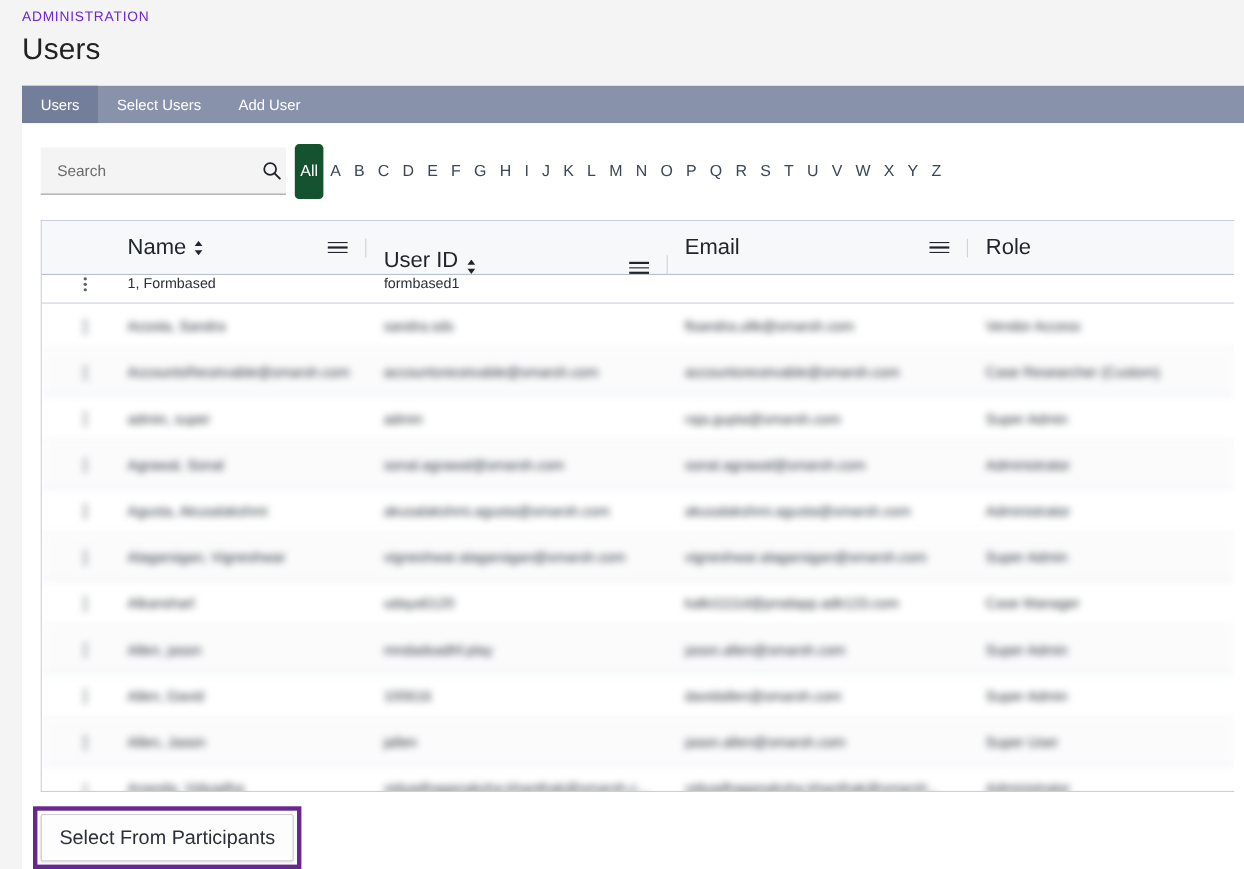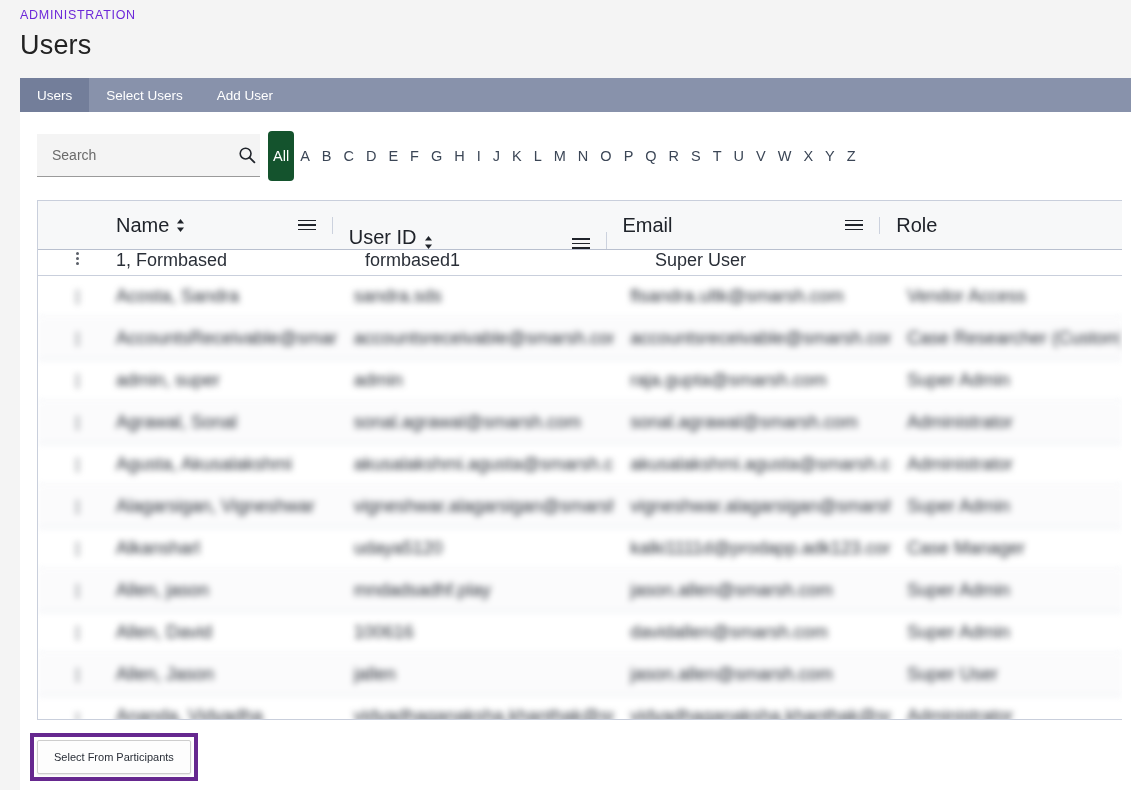--- a/index.html
+++ b/index.html
@@ -107,23 +107,22 @@
   .col-name  { width: 311px; padding-left: 78px; }
   .col-user  { width: 274px; align-items: flex-end; }
   .col-email { width: 274px; justify-content: center; }
   .col-role  { width: 226px; }
 
   .tbody { position: relative; }
   .row {
     display: flex; align-items: center;
     height: 42px;
     border-bottom: 1px solid #dfe3ec;
-    font-size: 18px; color: #2a2f38;
+    font-size: 13px; color: #2a2f38;
     filter: blur(3.2px);
-    gap: 16px;
   }
   .row.first { filter: blur(0.35px); height: 26px; align-items: flex-start; border-bottom-color: #c9cfdc; }
   .row.alt { background: #fbfbfc; }
   .cell { overflow: hidden; white-space: nowrap; }
   .cell.col-name { padding-left: 78px; position: relative; }
   .kebab {
     position: absolute; left: 38px; top: 50%;
     transform: translateY(-50%);
     display: flex; flex-direction: column; gap: 2px;
     cursor: pointer;
@@ -131,21 +130,21 @@
   .kebab i { width: 3px; height: 3px; background: #5a5f68; border-radius: 50%; display: block; }
   .row.first .kebab { top: 2px; transform: none; }
 
   
   .btn-row { position: absolute; left: 17px; top: 628px; display: flex; align-items: center; }
   .btn {
     background: #fdfdfd;
     border: 1px solid #cdcdcd;
     border-radius: 2px;
     font-family: "Liberation Sans", sans-serif;
-    font-size: 11px; color: #2a2f38;
+    font-size: 18px; color: #2a2f38;
     padding: 10px 16px;
     cursor: pointer;
     box-shadow: 0 1px 2px rgba(0,0,0,.10);
   }
   .hl-wrap { padding: 0; position: relative; }
   .hl-wrap::after {
     content: ""; position: absolute;
     left: -7px; top: -7px; right: -7px; bottom: -7px;
     border: 4px solid #66288f;
     pointer-events: none;
@@ -260,21 +259,20 @@
         <div class="row first">
           <div class="cell col-name">
             <span class="kebab">
                 <i></i>
                 <i></i>
                 <i></i>
               </span>
             <span>1, Formbased</span>
           </div>
           <div class="cell col-user">formbased1</div>
-          <div class="cell col-role">Super User</div>
         </div>
 
         <div class="row">
           <div class="cell col-name">
             <span class="kebab">
                 <i></i>
                 <i></i>
                 <i></i>
               </span>
             <span>Acosta, Sandra</span>

